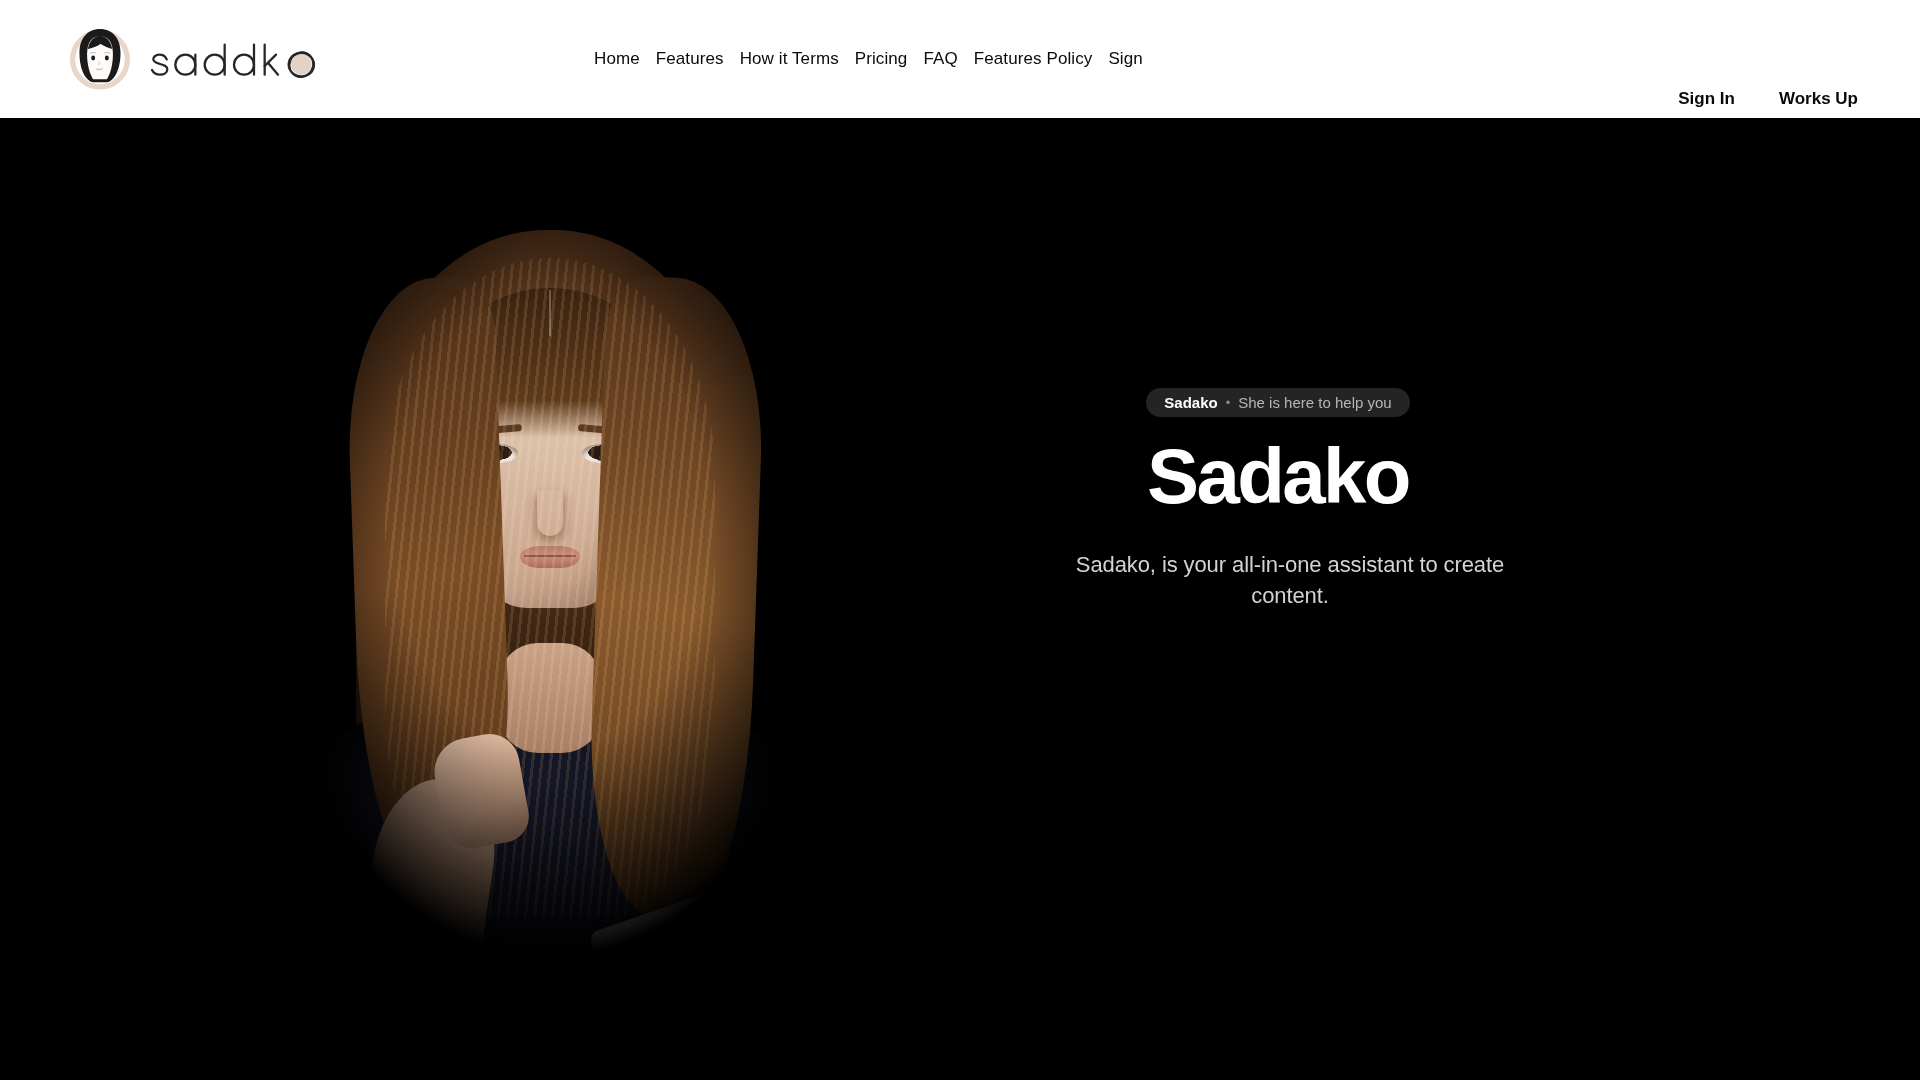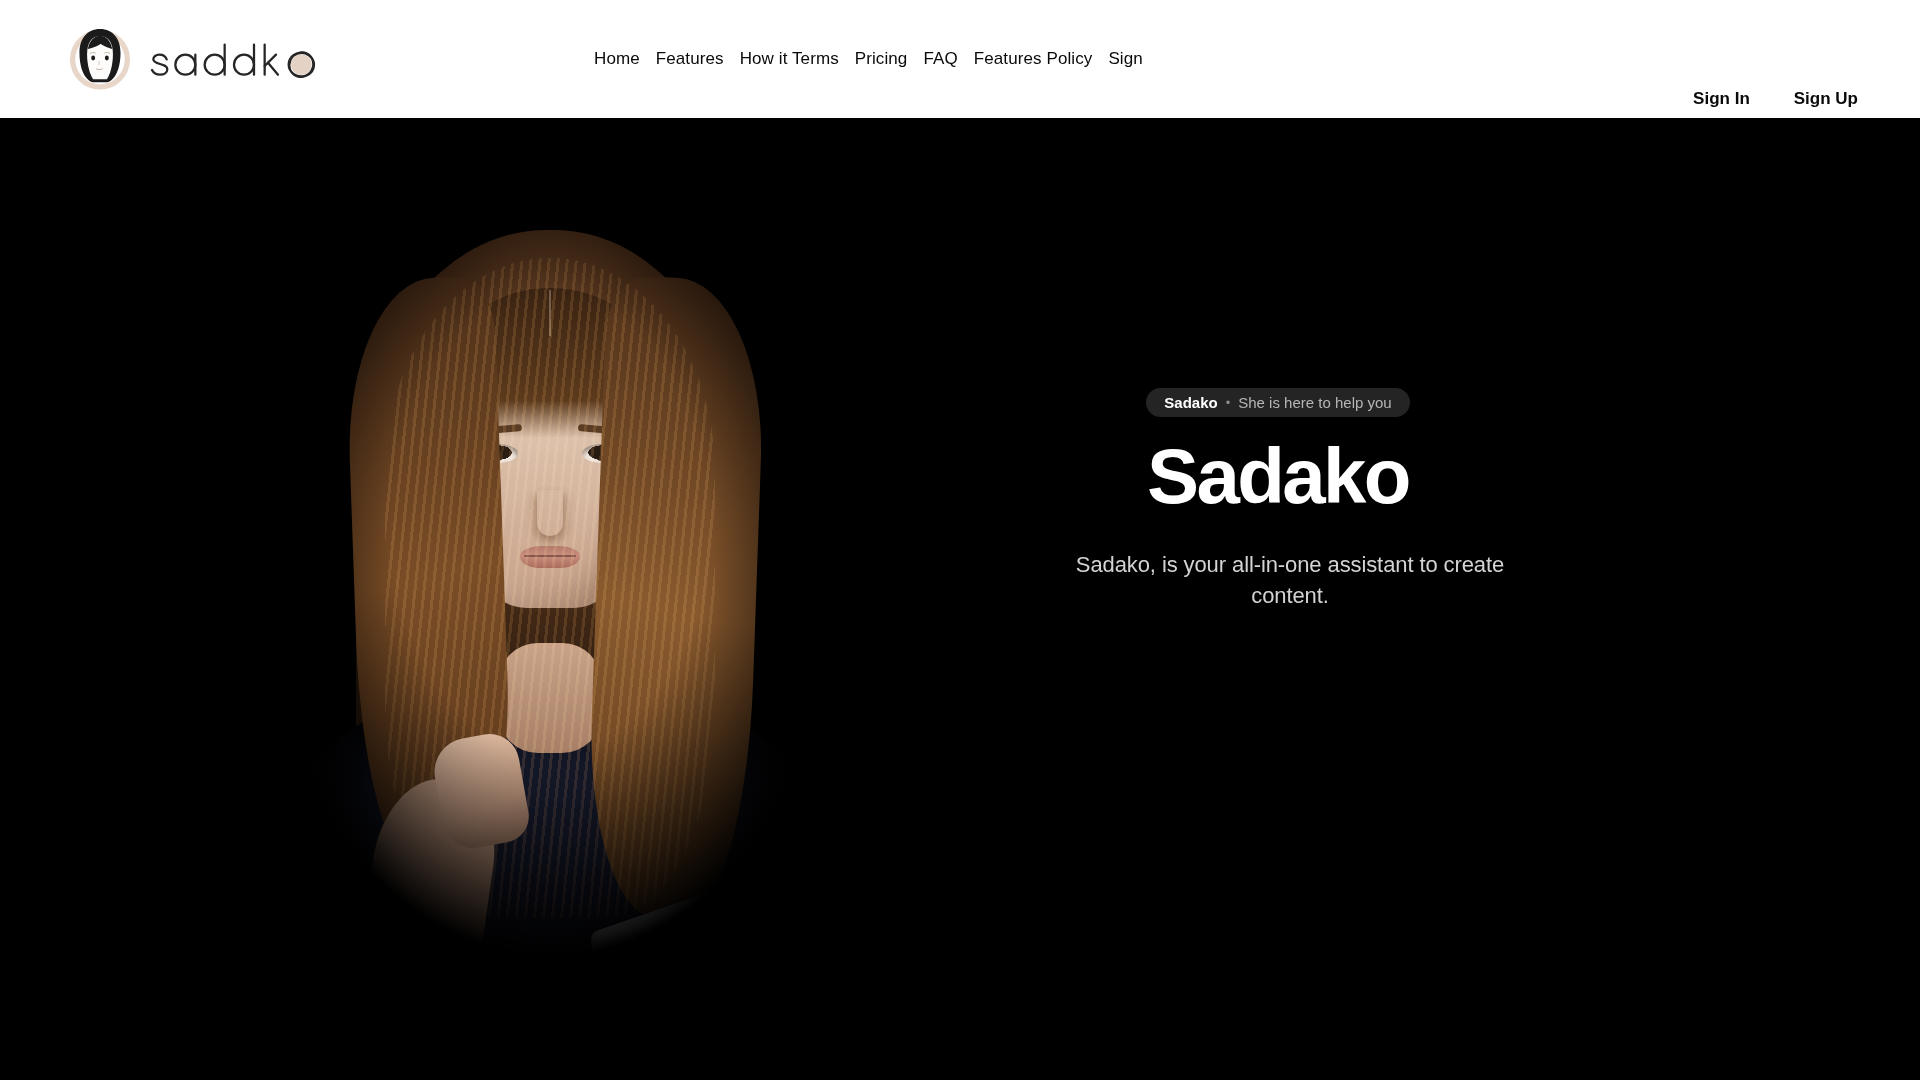--- a/index.html
+++ b/index.html
@@ -414,21 +414,21 @@
     <a class="nav-item nav-gap-1">Features</a>
     <a class="nav-item nav-gap-1">How it Terms</a>
     <a class="nav-item nav-gap-1">Pricing</a>
     <a class="nav-item nav-gap-1">FAQ</a>
     <a class="nav-item nav-gap-1">Features Policy</a>
     <a class="nav-item nav-gap-1">Sign</a>
   </nav>
 
   <div class="auth">
     <a class="auth-link">Sign In</a>
-    <a class="auth-link">Sign Up</a>
+    <a class="auth-link">Works Up</a>
   </div>
 </header>
 
 <section class="hero">
 
   <figure class="portrait">
     <div class="portrait-stage">
       <div class="p-hair-back"></div>
       <div class="p-torso"></div>
       <div class="p-neck"></div>

